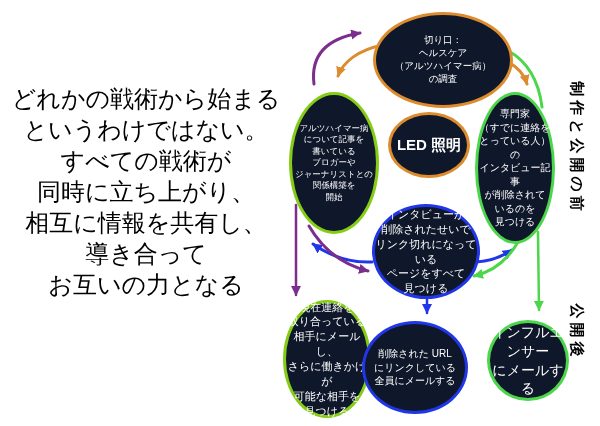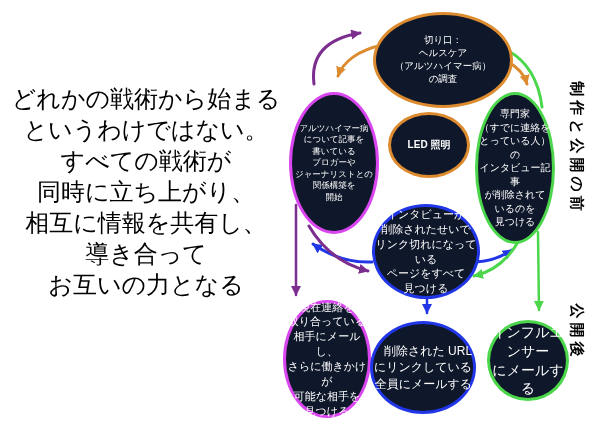--- a/index.html
+++ b/index.html
@@ -30,31 +30,31 @@
     box-sizing:border-box;
     display:flex;
     align-items:center;
     justify-content:center;
     text-align:center;
     color:#ffffff;
     white-space:pre-line;
     line-height:1.35;
   }
   .b-orange{border:3px solid #dc8b2f;}
-  .b-purple{border:3px solid #d946ef;}
+  .b-purple{border:3px solid #84cc16;}
   .b-green{border:3px solid #4cd64c;}
   .b-blue{border:3px solid #2136e6;}
 
   .node-topic{left:373px;top:12px;width:140px;height:96px;font-size:9.5px;}
   .node-bloggers{left:289px;top:92px;width:90px;height:142px;font-size:8.5px;}
-  .node-led{left:388px;top:112px;width:82px;height:66px;font-size:10px;font-weight:bold;}
+  .node-led{left:388px;top:112px;width:82px;height:66px;font-size:15px;font-weight:bold;}
   .node-experts{left:475px;top:92px;width:80px;height:152px;font-size:10px;}
   .node-broken-pages{left:372px;top:204px;width:108px;height:95px;font-size:11px;}
   .node-current-contacts{left:283px;top:300px;width:88px;height:118px;font-size:11px;}
-  .node-linkers{left:370px;top:321px;width:106px;height:93px;font-size:12px;text-align:right;}
+  .node-linkers{left:362px;top:321px;width:106px;height:93px;font-size:10px;}
   .node-influencers{left:487px;top:320px;width:82px;height:81px;font-size:14px;}
 
   .phase-label{
     position:absolute;
     font-size:15px;
     font-weight:bold;
     color:#000000;
     letter-spacing:4px;
     text-align:center;
     transform:rotate(90deg);

